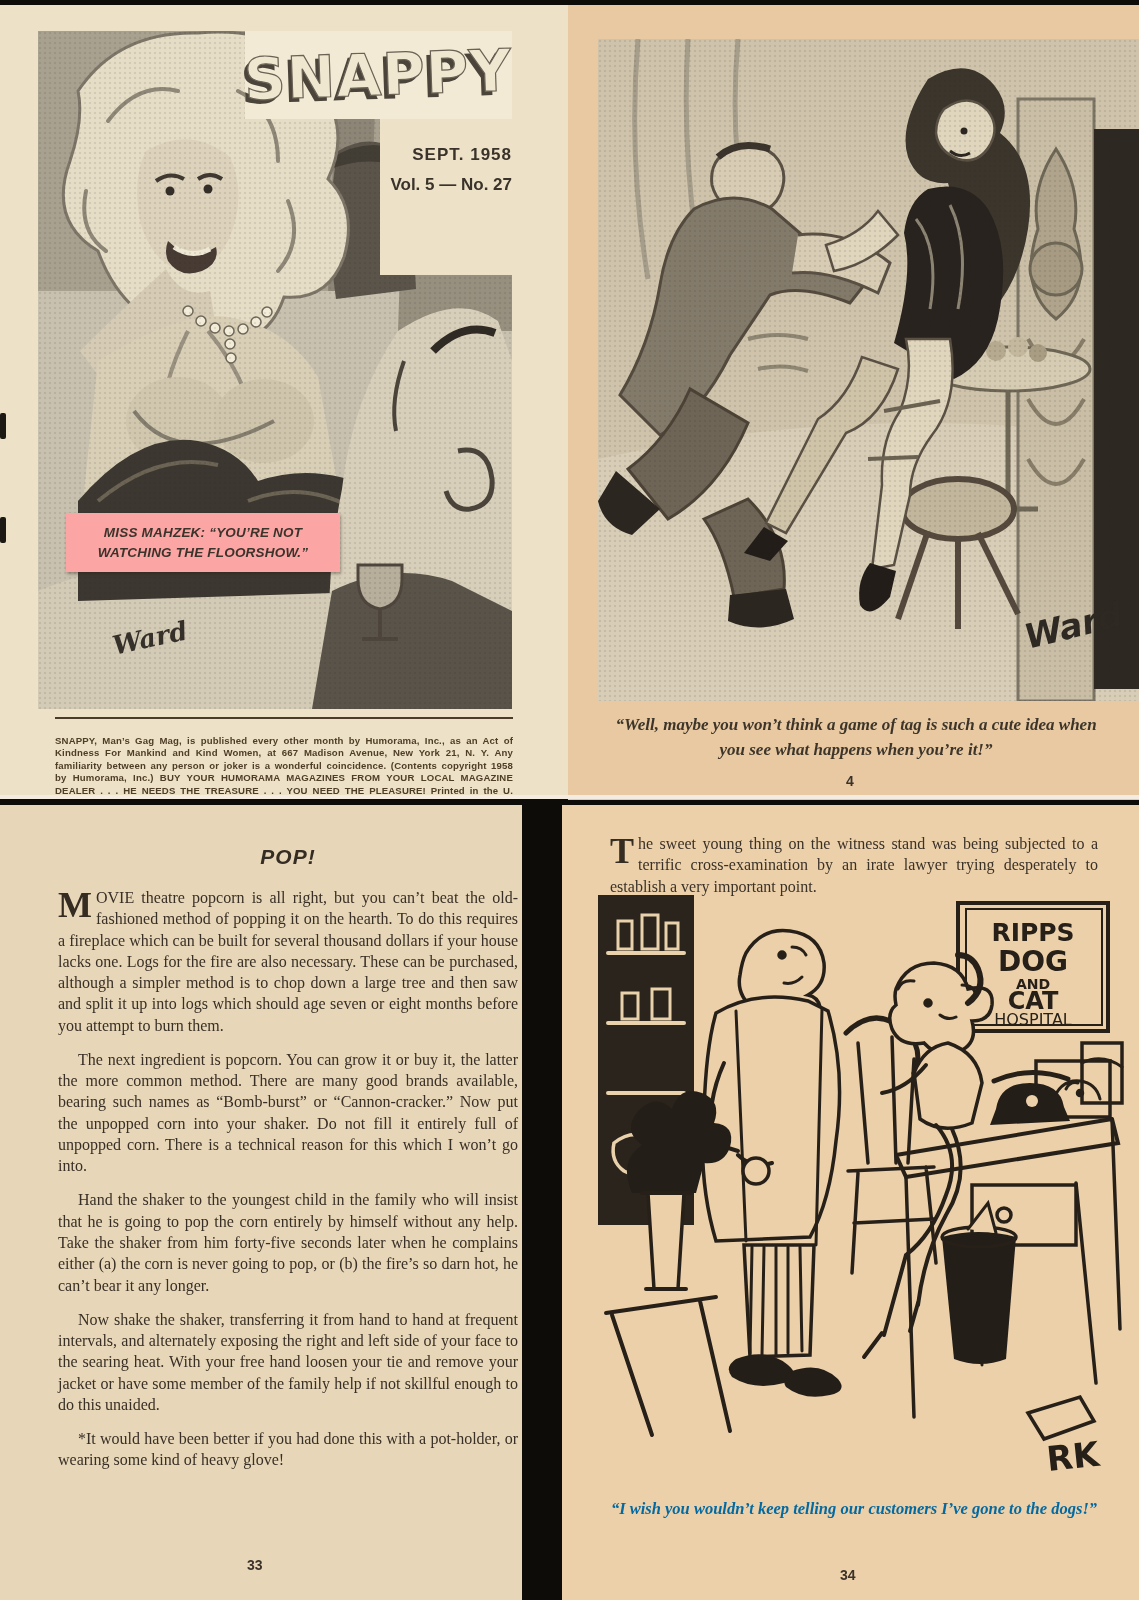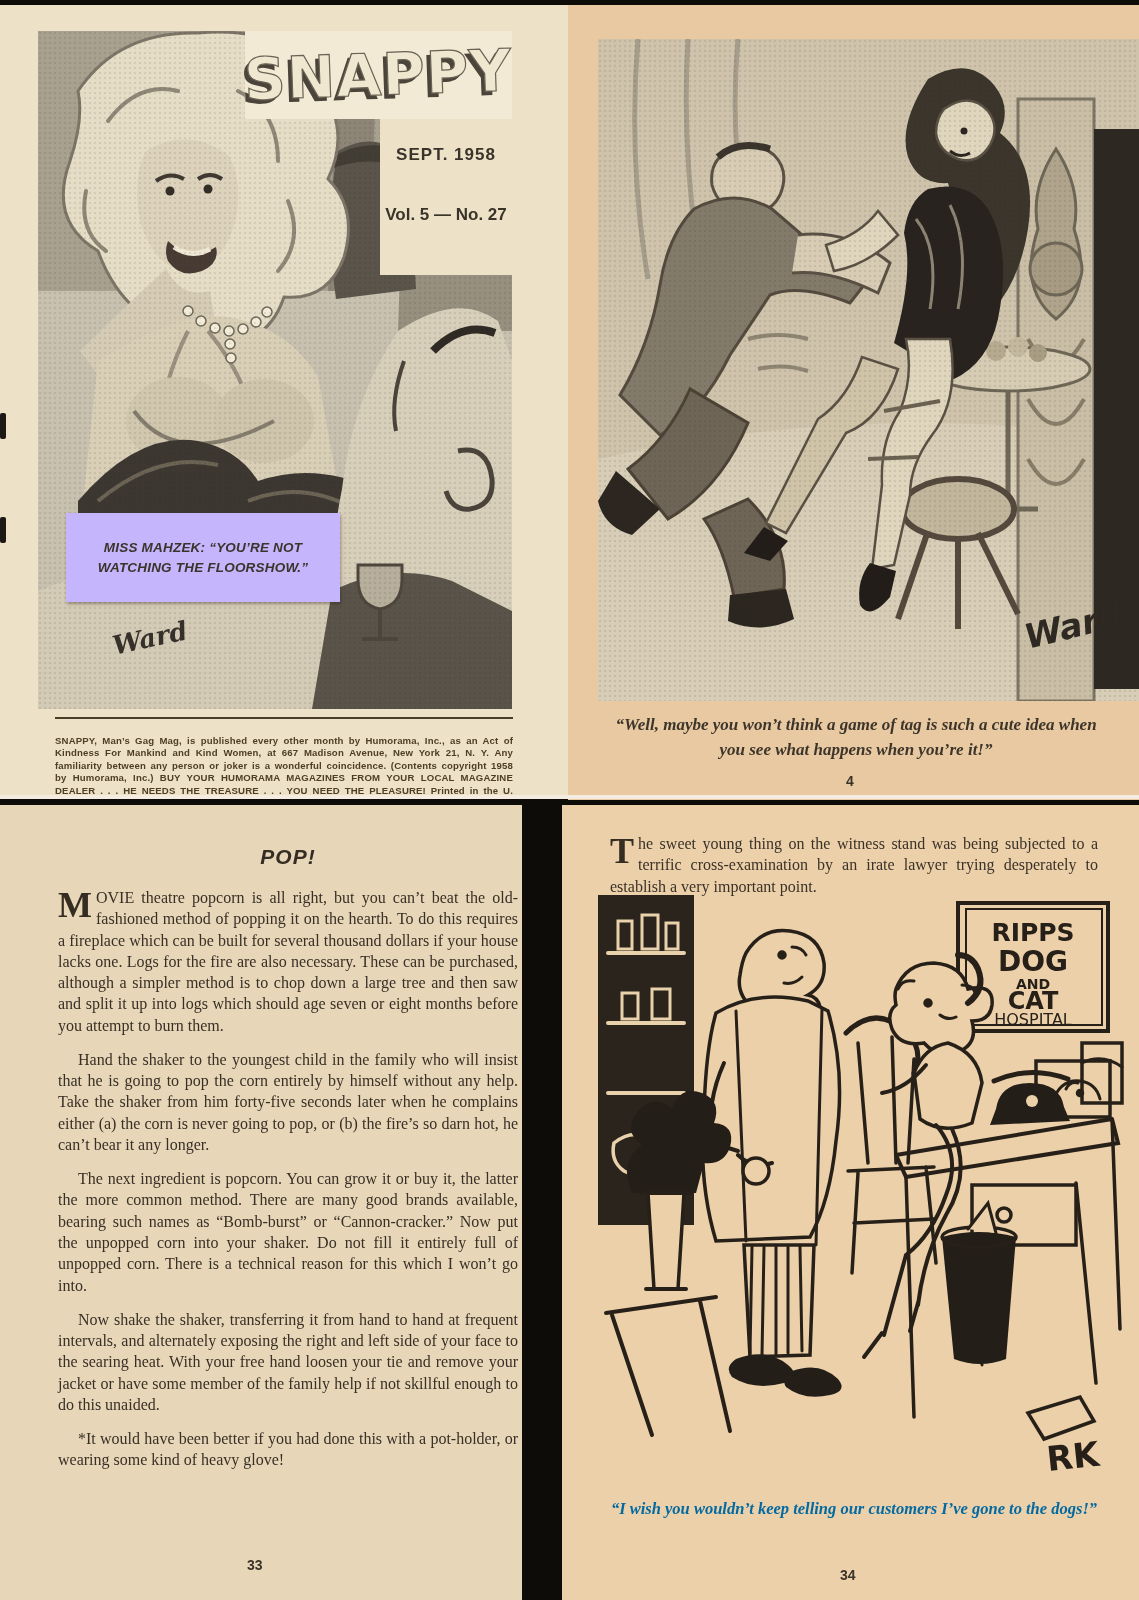--- a/index.html
+++ b/index.html
@@ -10,25 +10,25 @@
   #cover{left:0;top:5px;width:568px;height:790px;background:#ede2c8;}
   #cover-illo{position:absolute;left:38px;top:26px;width:474px;height:678px;background:#cdc5b2;}
   .dots{position:absolute;inset:0;background:
         radial-gradient(circle at 2px 2px, rgba(40,35,28,.10) 1px, transparent 1.6px);
         background-size:5px 5px;pointer-events:none;}
   #masthead-box{position:absolute;left:245px;top:26px;width:267px;height:88px;background:#f2ead4;
         display:flex;align-items:center;justify-content:center;}
   #masthead-box .word{font:900 58px "DejaVu Sans",sans-serif;letter-spacing:1px;color:#efe7cf;
         -webkit-text-stroke:1.2px #6b6255;text-shadow:-4px 4px 0 #4a443a;transform:rotate(-2deg);}
   #issue-box{position:absolute;left:380px;top:114px;width:132px;height:156px;background:#ede2c8;}
-  .issue-line{font:bold 17px "Liberation Sans",sans-serif;color:#3a332a;text-align:center;}
+  .issue-line{font:bold 17px "Liberation Sans",sans-serif;color:#3a332a;text-align:right;}
   #issue-date{margin-top:26px;letter-spacing:1px;}
-  #issue-vol{margin-top:40px;}
-  #cover-caption{position:absolute;left:66px;top:508px;width:258px;background:#c4b5fd;
-        padding:25px 8px;box-shadow:1px 2px 3px rgba(40,30,20,.35);}
+  #issue-vol{margin-top:10px;}
+  #cover-caption{position:absolute;left:66px;top:508px;width:258px;background:#fca5a5;
+        padding:10px 8px;box-shadow:1px 2px 3px rgba(40,30,20,.35);}
   .cap-line{font:bold italic 13.5px "Liberation Sans",sans-serif;font-style:italic;color:#3b342b;
         text-align:center;line-height:1.45;letter-spacing:.2px;}
   .cap-line+.cap-line{margin-top:8px;}
   .sig{font:bold italic 26px "DejaVu Serif",serif;font-style:italic;color:#35302a;}
   #cover-sig{position:absolute;left:112px;top:618px;transform:rotate(-12deg);}
   #indicia{position:absolute;left:55px;top:712px;width:458px;border-top:2px solid #4a3c28;
         padding-top:16px;font:bold 9.6px/1.3 "Liberation Sans",sans-serif;color:#4e3d27;
         text-align:justify;letter-spacing:.15px;word-spacing:1.5px;}
   .staple{position:absolute;left:0;width:6px;height:26px;background:#1c1813;border-radius:2px;}
   
@@ -214,22 +214,22 @@
   </div>
 
   <div class="rule-white"></div>
 
   <div class="page" id="pop">
     <div id="pop-inner">
       <div id="pop-title">POP!</div>
       <p class="body-p">
         <span class="dropcap">M</span><span>OVIE theatre popcorn is all right, but you can’t beat the old-fashioned method of popping it on the hearth. To do this requires a fireplace which can be built for several thousand dollars if your house lacks one. Logs for the fire are also necessary. These can be purchased, although a simpler method is to chop down a large tree and then saw and split it up into logs which should age seven or eight months before you attempt to burn them.</span>
       </p>
+      <p class="body-p indent">The next ingredient is popcorn. You can grow it or buy it, the latter the more common method. There are many good brands available, bearing such names as “Bomb-burst” or “Cannon-cracker.” Now put the unpopped corn into your shaker. Do not fill it entirely full of unpopped corn. There is a technical reason for this which I won’t go into.</p>
       <p class="body-p indent">Hand the shaker to the youngest child in the family who will insist that he is going to pop the corn entirely by himself without any help. Take the shaker from him forty-five seconds later when he complains either (a) the corn is never going to pop, or (b) the fire’s so darn hot, he can’t bear it any longer.</p>
-      <p class="body-p indent">The next ingredient is popcorn. You can grow it or buy it, the latter the more common method. There are many good brands available, bearing such names as “Bomb-burst” or “Cannon-cracker.” Now put the unpopped corn into your shaker. Do not fill it entirely full of unpopped corn. There is a technical reason for this which I won’t go into.</p>
       <p class="body-p indent">Now shake the shaker, transferring it from hand to hand at frequent intervals, and alternately exposing the right and left side of your face to the searing heat. With your free hand loosen your tie and remove your jacket or have some member of the family help if not skillful enough to do this unaided.</p>
       <p class="body-p indent">*It would have been better if you had done this with a pot-holder, or wearing some kind of heavy glove!</p>
     </div>
     <div class="pageno" id="pop-pageno">33</div>
   </div>
 
   <div class="page" id="rk">
     <p id="rk-intro">
       <span class="dropcap">T</span><span>he sweet young thing on the witness stand was being subjected to a terrific cross-examination by an irate lawyer trying desperately to establish a very important point.</span>
     </p>

